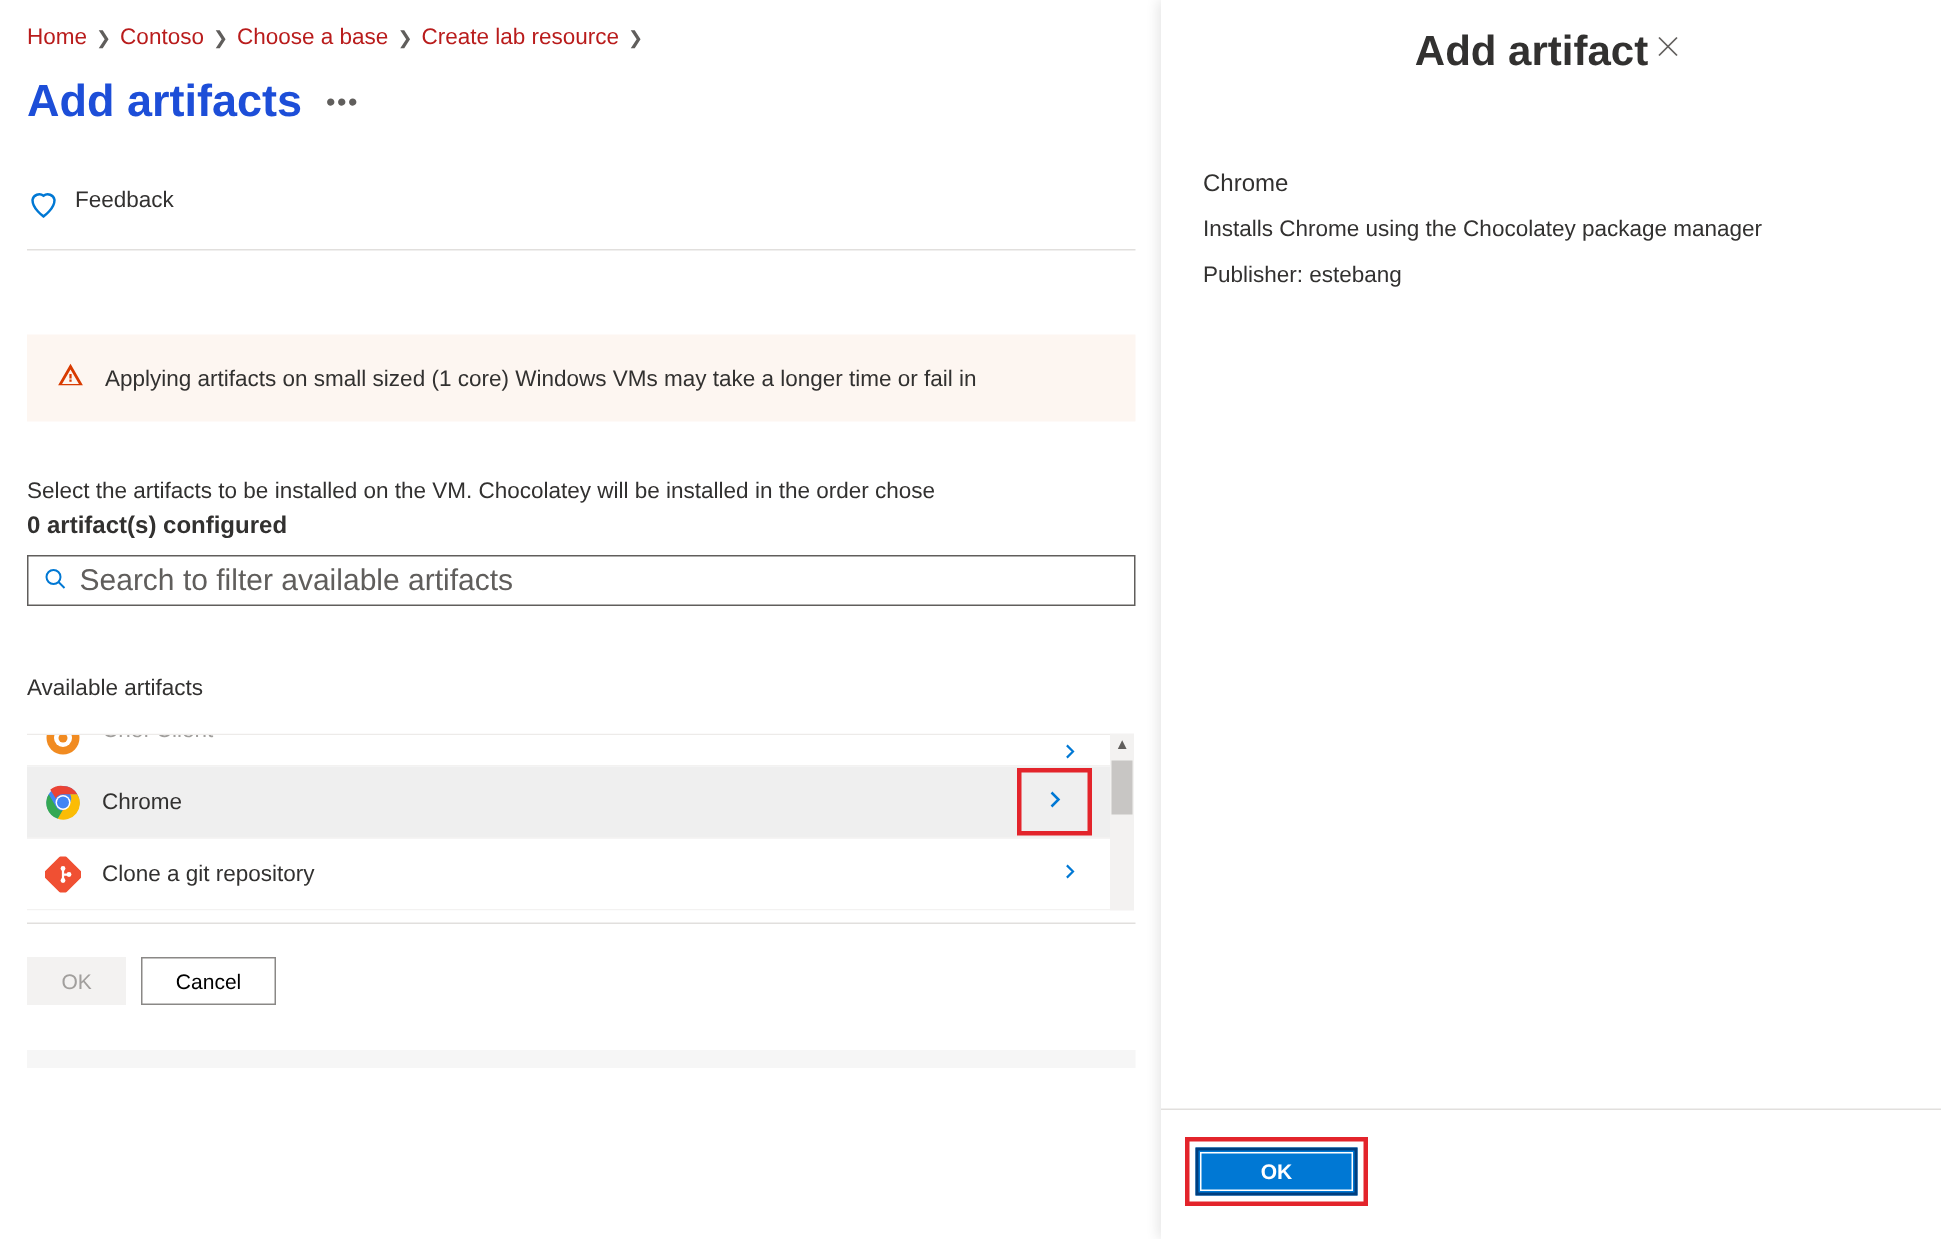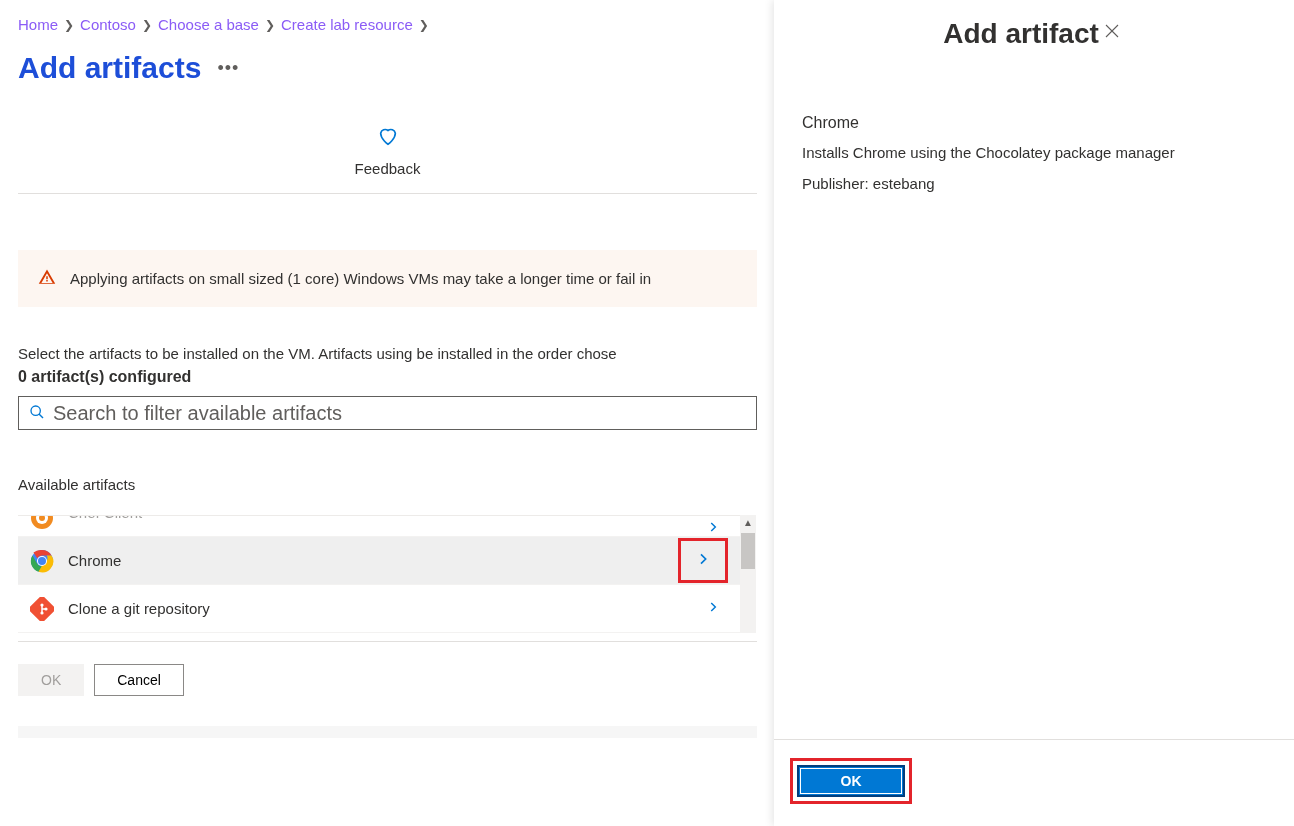--- a/index.html
+++ b/index.html
@@ -1,28 +1,28 @@
 <!DOCTYPE html>
 <html><head>
   <meta charset="utf-8">
   <style>
     * { box-sizing: border-box; margin: 0; padding: 0; }
     body { font-family: "Segoe UI", -apple-system, sans-serif; font-size: 14px; color: #323130; width: 1294px; height: 826px; overflow: hidden; position: relative; background: #fff; }
     
     .main { width: 775px; padding: 16px 18px 0 18px; }
     
     .breadcrumbs { display: flex; align-items: center; gap: 6px; margin-bottom: 18px; font-size: 15px; }
-    .crumb { color: #8b5cf6; cursor: pointer; }
+    .crumb { color: #b91c1c; cursor: pointer; }
     .crumb-sep { color: #605e5c; font-size: 12px; }
     
     .page-title-row { display: flex; align-items: center; gap: 16px; margin-bottom: 40px; }
     .page-title { font-size: 30px; font-weight: 600; color: #1d4ed8; }
     .title-more { color: #605e5c; cursor: pointer; font-size: 18px; letter-spacing: 1px; }
     
-    .feedback-row { display: flex; align-items: center; gap: 10px; padding-bottom: 16px; border-bottom: 1px solid #e1dfdd; margin-bottom: 56px; cursor: pointer; flex-direction: column; }
+    .feedback-row { display: flex; gap: 10px; padding-bottom: 16px; border-bottom: 1px solid #e1dfdd; margin-bottom: 56px; cursor: pointer; }
     .feedback-icon { color: #0078d4; }
     .feedback-text { font-size: 15px; }
     
     .warning-bar { background: #fdf6f1; padding: 18px 20px; display: flex; align-items: center; gap: 14px; margin-bottom: 38px; font-size: 15px; overflow: hidden; white-space: nowrap; }
     .warning-icon { color: #d83b01; flex-shrink: 0; }
     
     .desc-text { font-size: 15px; margin-bottom: 6px; white-space: nowrap; overflow: hidden; }
     .configured-count { font-weight: 700; font-size: 16px; margin-bottom: 10px; }
     
     .search-box { display: flex; align-items: center; border: 1px solid #605e5c; height: 34px; padding: 0 10px; gap: 8px; margin-bottom: 46px; }
@@ -98,21 +98,21 @@
 
   <div class="warning-bar">
     <span class="warning-icon">
       <svg width="18" height="18" viewBox="0 0 24 24" fill="#d83b01">
           <path d="M12 2L1 21h22L12 2zm0 5l7.5 13h-15L12 7zm-1 4v4h2v-4h-2zm0 5v2h2v-2h-2z"></path>
         </svg>
     </span>
     <span>Applying artifacts on small sized (1 core) Windows VMs may take a longer time or fail in</span>
   </div>
 
-  <div class="desc-text">Select the artifacts to be installed on the VM. Artifacts using be installed in the order chose</div>
+  <div class="desc-text">Select the artifacts to be installed on the VM. Chocolatey will be installed in the order chose</div>
   <div class="configured-count">0 artifact(s) configured</div>
 
   <div class="search-box">
     <span class="search-icon">
       <svg width="16" height="16" viewBox="0 0 24 24" fill="none" stroke="#0078d4" stroke-width="2">
           <circle cx="10" cy="10" r="7"></circle>
           <line x1="21" y1="21" x2="15" y2="15"></line>
         </svg>
     </span>
     <input class="search-input" placeholder="Search to filter available artifacts" style="">

